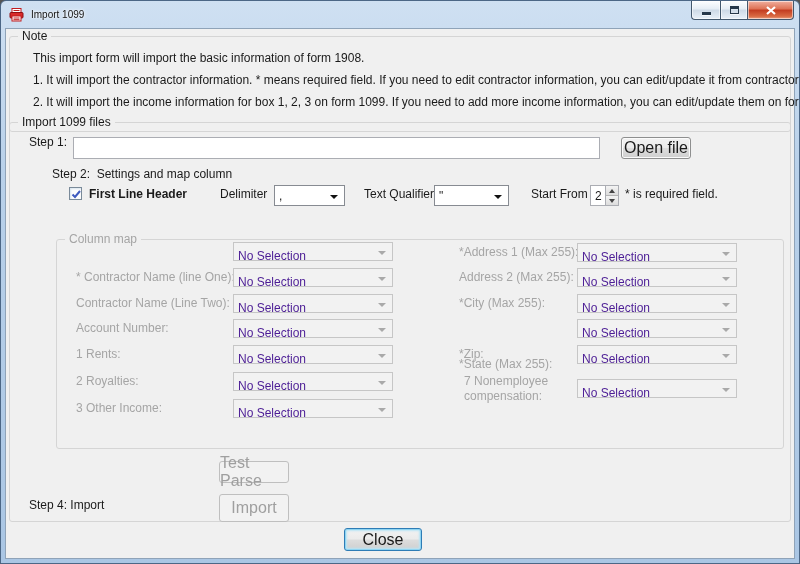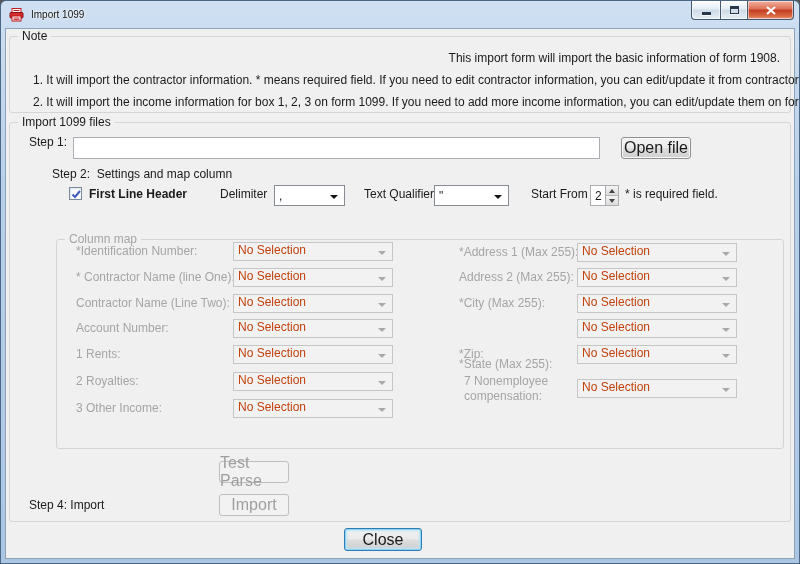--- a/index.html
+++ b/index.html
@@ -73,21 +73,21 @@
   }
   .checkbox svg { position:absolute; left:0px; top:0px; }
 
   .combo { position:absolute; height:21px; background:#ffffff; border:1px solid #878b92; }
   .combo .combo-text { position:absolute; left:4px; top:3px; line-height:14px; white-space:pre; }
   .combo .arrow {
     position:absolute; right:6px; top:9px; width:0; height:0;
     border-left:4px solid transparent; border-right:4px solid transparent; border-top:4px solid #111;
   }
   .combo.disabled { height:19px; background:#f2f2f2; border-color:#c6c6c6; }
-  .combo.disabled .combo-text { color:#c2410c; top:0; }
+  .combo.disabled .combo-text { color:#4c1d95; top:6px; }
   .combo.disabled .arrow { border-top-color:#a9a9a9; top:8px; }
 
   .spinner { position:absolute; width:29px; height:21px; background:#fff; border:1px solid #abadb3; }
   .spinner .val { position:absolute; left:4px; top:3px; }
   .spinner .updown { position:absolute; right:0; top:0; bottom:0; width:13px; border-left:1px solid #abadb3; display:flex; flex-direction:column; }
   .spinner .sbtn { flex:1; background:linear-gradient(#f4f4f4,#dcdcdc); border-bottom:1px solid #b5b5b5; position:relative; }
   .spinner .sbtn:last-child { border-bottom:none; }
   .spinner .tri-up, .spinner .tri-down { position:absolute; left:3px; width:0; height:0;
     border-left:3px solid transparent; border-right:3px solid transparent; }
   .spinner .tri-up { top:3px; border-bottom:4px solid #444; }
@@ -121,21 +121,21 @@
     </div>
     <div class="capbtn close">
       <svg width="10" height="9" viewBox="0 0 10 9">
         <path d="M1 1 L9 8 M9 1 L1 8" stroke="#ffffff" stroke-width="2.2"></path>
       </svg>
     </div>
   </div>
 
   <div class="client">
 
-    <div class="group" style="left:3px; top:7px; width:782px; height:77px;text-align:right;">
+    <div class="group" style="left:3px; top:7px; width:782px; height:96px;">
       <span class="group-label">Note</span>
       <div class="note-lines">
         <div>This import form will import the basic information of form 1908.</div>
         <div>1. It will import the contractor information. * means required field. If you need to edit contractor information, you can edit/update it from contractor list.</div>
         <div>2. It will import the income information for box 1, 2, 3 on form 1099. If you need to add more income information, you can edit/update them on form 1099 directly.</div>
       </div>
     </div>
 
     <div class="group" style="left:3px; top:93px; width:782px; height:400px;">
       <span class="group-label">Import 1099 files</span>
@@ -177,21 +177,20 @@
             <span class="tri-down"></span>
           </span>
       </span>
     </div>
     <div class="lbl" style="left:619px; top:158px;">* is required field.</div>
 
     <div class="group" style="left:50px; top:210px; width:728px; height:210px;">
       <span class="group-label dim">Column map</span>
     </div>
 
-    <div class="lbl dim" style="left:70px; top:215px;">*Identification Number:</div>
     <div class="lbl dim" style="left:70px; top:241px;">* Contractor Name (line One):</div>
     <div class="lbl dim" style="left:70px; top:267px;">Contractor Name (Line Two):</div>
     <div class="lbl dim" style="left:70px; top:292px;">Account Number:</div>
     <div class="lbl dim" style="left:70px; top:318px;">1 Rents:</div>
     <div class="lbl dim" style="left:70px; top:345px;">2 Royalties:</div>
     <div class="lbl dim" style="left:70px; top:372px;">3 Other Income:</div>
 
     <div class="combo disabled" style="left:227px; top:213px; width:160px;">
       <span class="combo-text">No Selection</span>
         <span class="arrow"></span>
@@ -249,18 +248,18 @@
         <span class="arrow"></span>
     </div>
     <div class="combo disabled" style="left:571px; top:350px; width:160px;">
       <span class="combo-text">No Selection</span>
         <span class="arrow"></span>
     </div>
 
     <div class="btn disabled" style="left:213px; top:432px; width:70px; height:22px;">Test Parse</div>
 
     <div class="lbl" style="left:23px; top:469px;">Step 4: Import</div>
-    <div class="btn disabled" style="left:213px; top:465px; width:70px; height:22px;">Import</div>
+    <div class="btn disabled" style="left:213px; top:465px; width:70px; height:28px;">Import</div>
 
     <div class="btn default-focus" style="left:338px; top:499px; width:78px; height:23px;">Close</div>
 
   </div>
 </div>
 
 </body></html>

